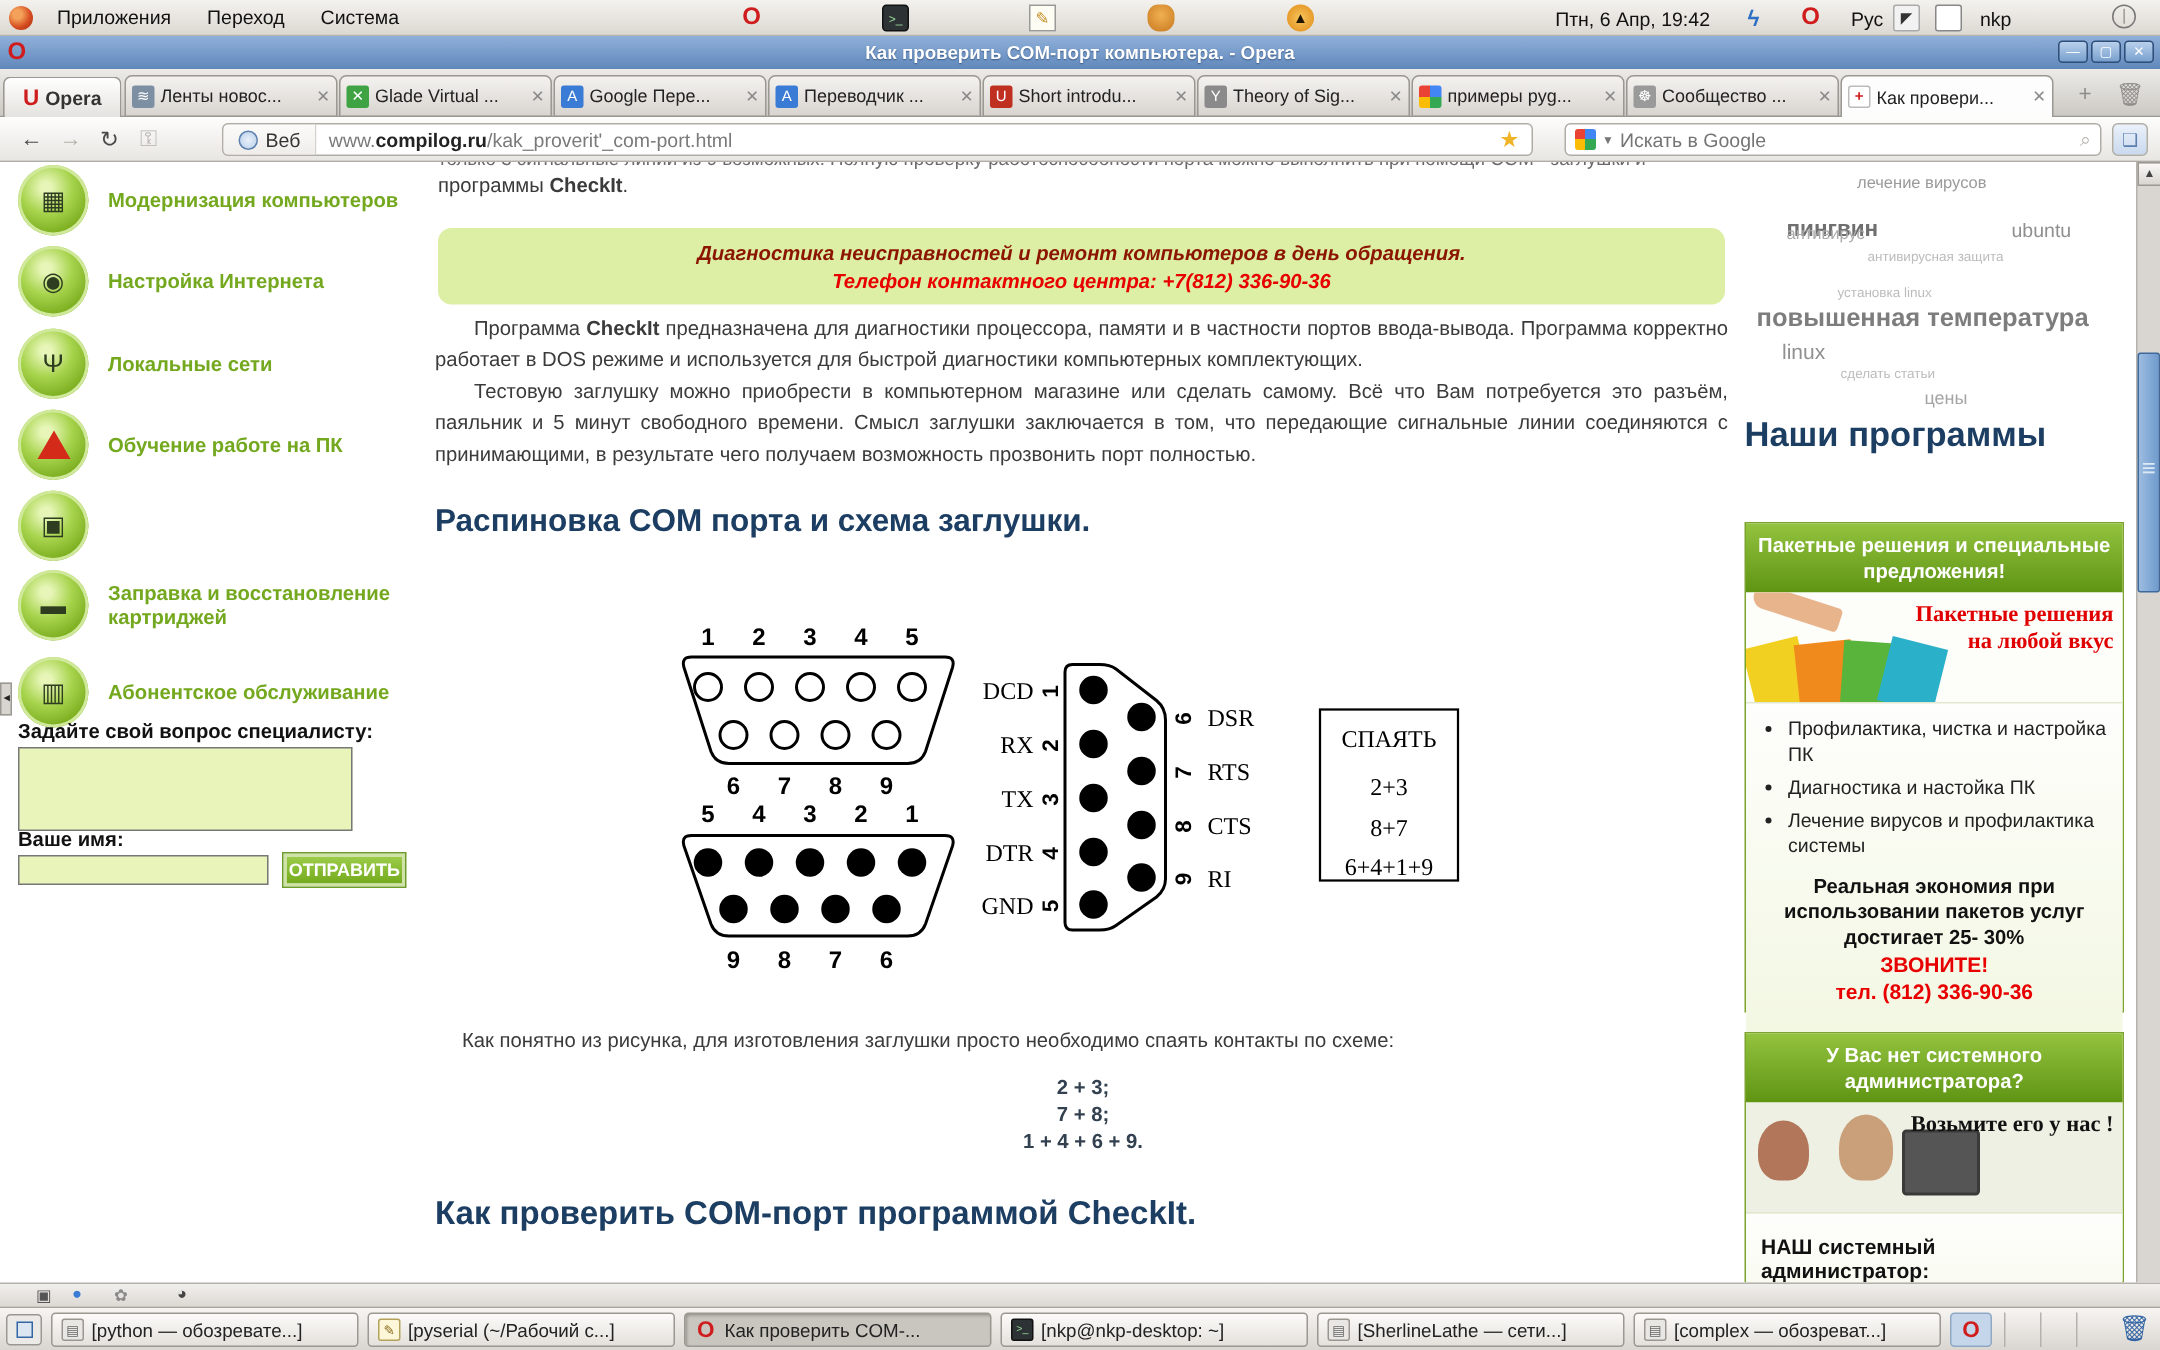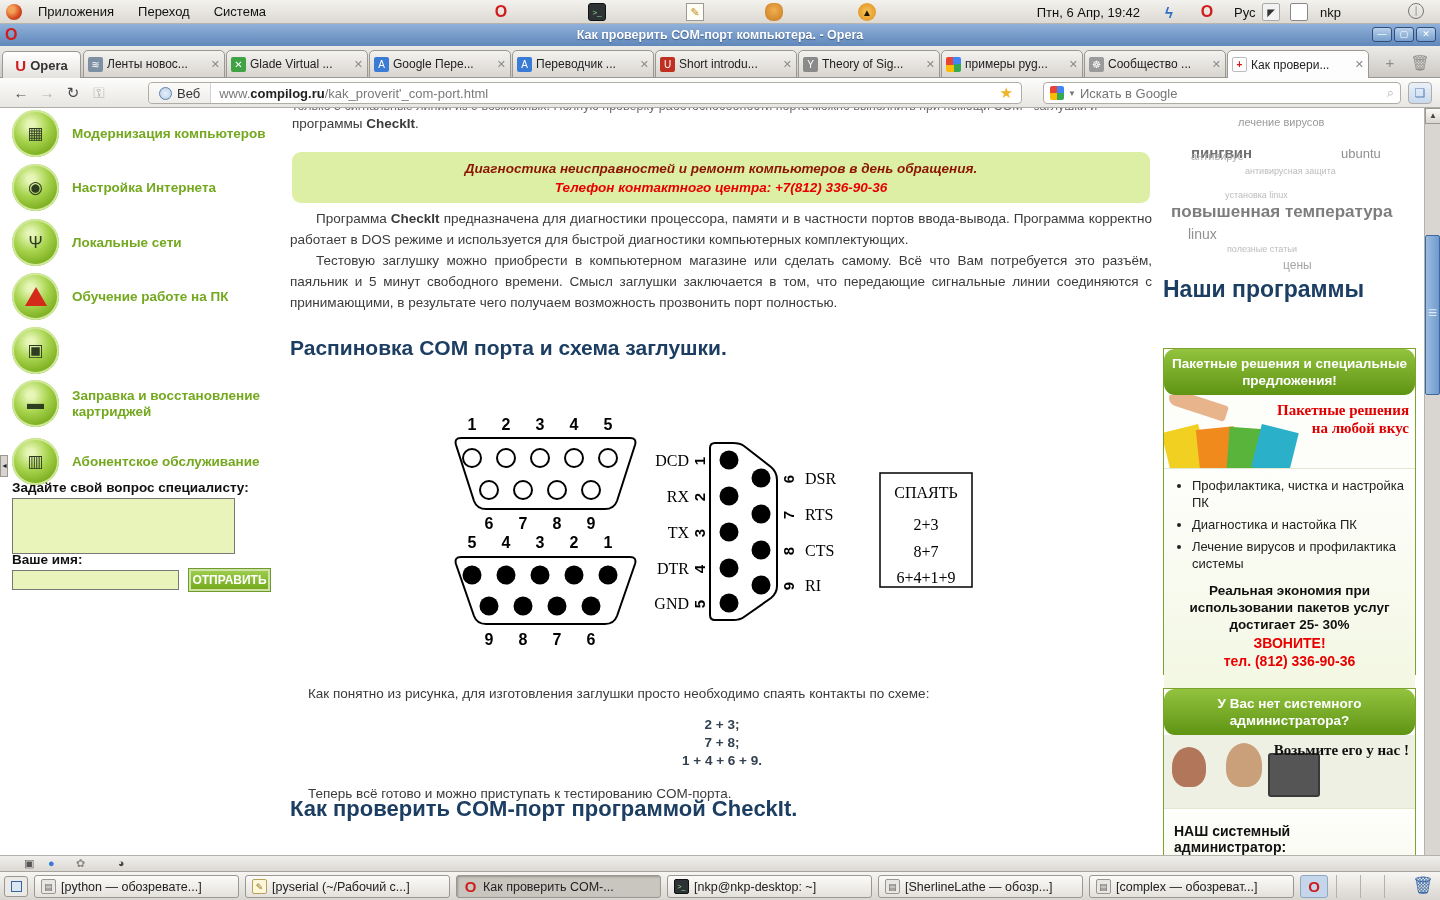--- a/index.html
+++ b/index.html
@@ -142,21 +142,21 @@
   .t6{left:8px;top:88px;font-size:17px;color:#7d7d7d!important;font-weight:bold;}
   .t7{left:25px;top:112px;font-size:14px;color:#909090!important;}
   .t8{left:64px;top:130px;font-size:9px;color:#bcbcbc!important;}
   .t9{left:120px;top:144px;font-size:12px;color:#a5a5a5!important;}
   #partners-title { position:absolute; left:1163px; top:168px; font-size:23px; font-weight:bold; color:#1d3e63; }
 
   .promo { position:absolute; left:1163px; width:253px; border:1px solid #7ca32e; background:#fff; }
   #promo1 { top:240px; height:327px; }
   #promo2 { top:580px; height:167px; }
   .promo-head { background:linear-gradient(#93c33f,#5f9413); color:#fff; font-weight:bold;
-    font-size:13.5px; text-align:center; padding:6px 8px; line-height:17px;border-radius:11px; }
+    font-size:13.5px; text-align:center; padding:6px 8px; line-height:17px; }
   .promo-img { height:74px; background:#fdfdfa; position:relative; overflow:hidden;
     border-bottom:1px solid #e2e8cf; }
   .promo-img .imgtxt { position:absolute; right:6px; top:6px; text-align:right;
     font-family:"Liberation Serif",serif; font-weight:bold; font-size:15px; color:#e00000; line-height:18px; width:150px; }
   #promo2 .imgtxt { color:#111; }
   .promo-body { padding:8px 10px 0 10px; background:linear-gradient(#fefefc,#edf4d6); height:100%; }
   .promo-body ul { margin-left:18px; font-size:13px; color:#222; line-height:17px; }
   .promo-body li { margin-bottom:5px; }
   .promo-bold { font-weight:bold; font-size:13.5px; text-align:center; color:#111; margin-top:10px; line-height:17px; }
   .promo-red { color:#e80000; font-weight:bold; font-size:14px; text-align:center; margin-top:2px; }
@@ -455,33 +455,32 @@
       <text class="serif" x="483" y="178" font-size="16" text-anchor="middle">6+4+1+9</text>
     </g>
   </svg>
 
   <div id="after-fig">Как понятно из рисунка, для изготовления заглушки просто необходимо спаять контакты по схеме:</div>
   <div id="solder-lines">
     <div>2 + 3;</div>
     <div>7 + 8;</div>
     <div>1 + 4 + 6 + 9.</div>
   </div>
-  <div id="ready-line">Теперь всё готово и можно приступать к тестированию COM-порта.</div>
   <div class="h2" id="h-check">Как проверить COM-порт программой CheckIt.</div>
 
   <div id="tagcloud">
     <span class="t0">лечение вирусов</span>
     <span class="t1">пингвин</span>
     <span class="t2">антивирус</span>
     <span class="t3">ubuntu</span>
     <span class="t4">антивирусная защита</span>
     <span class="t5">установка linux</span>
     <span class="t6">повышенная температура</span>
     <span class="t7">linux</span>
-    <span class="t8">полезные статьи</span>
+    <span class="t8">сделать статьи</span>
     <span class="t9">цены</span>
   </div>
   <div id="partners-title">Наши программы</div>
 
   <div class="promo" id="promo1">
     <div class="promo-head">Пакетные решения и специальные предложения!</div>
     <div class="promo-img">
       <span class="hand"></span>
       <span class="bag" style="left:2px;background:#f2d021;transform:rotate(-14deg)"></span>
       <span class="bag" style="left:34px;background:#f08a1d;transform:rotate(-6deg)"></span>
@@ -543,21 +542,21 @@
   <div class="task-btn active" style="left:456px">
     <span class="task-ico ti-opera">O</span>
     <span>Как проверить COM-...</span>
     </div>
   <div class="task-btn" style="left:667px">
     <span class="task-ico ti-term">&gt;_</span>
     <span>[nkp@nkp-desktop: ~]</span>
     </div>
   <div class="task-btn" style="left:878px">
     <span class="task-ico ti-page">▤</span>
-    <span>[SherlineLathe — обозр...]</span>
+    <span>[SherlineLathe — сети...]</span>
     </div>
   <div class="task-btn" style="left:1089px">
     <span class="task-ico ti-page">▤</span>
     <span>[complex — обозреват...]</span>
     </div>
   <div id="tray-opera">O</div>
   <span class="tray-sep" style="left:1336px"></span>
   <span class="tray-sep" style="left:1360px"></span>
   <span class="tray-sep" style="left:1384px"></span>
   <div id="trash-ico">🗑</div>

